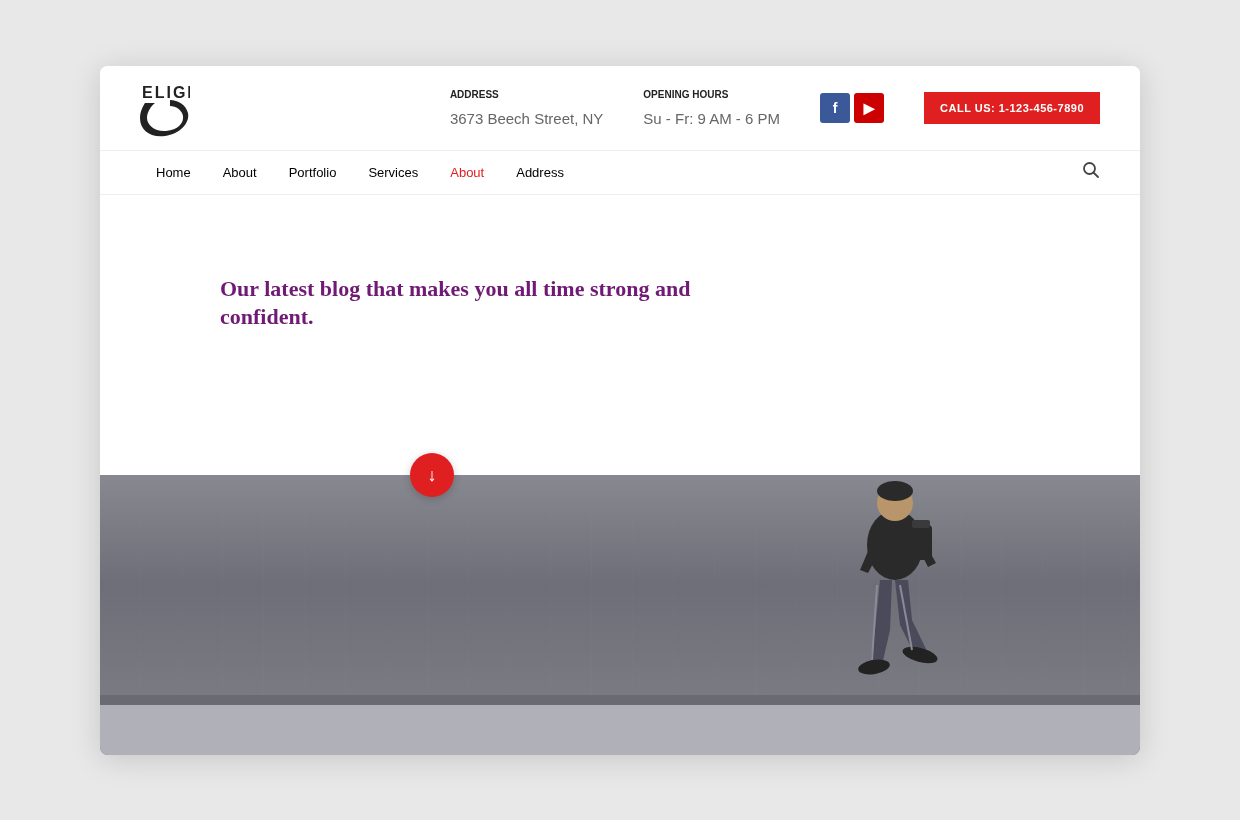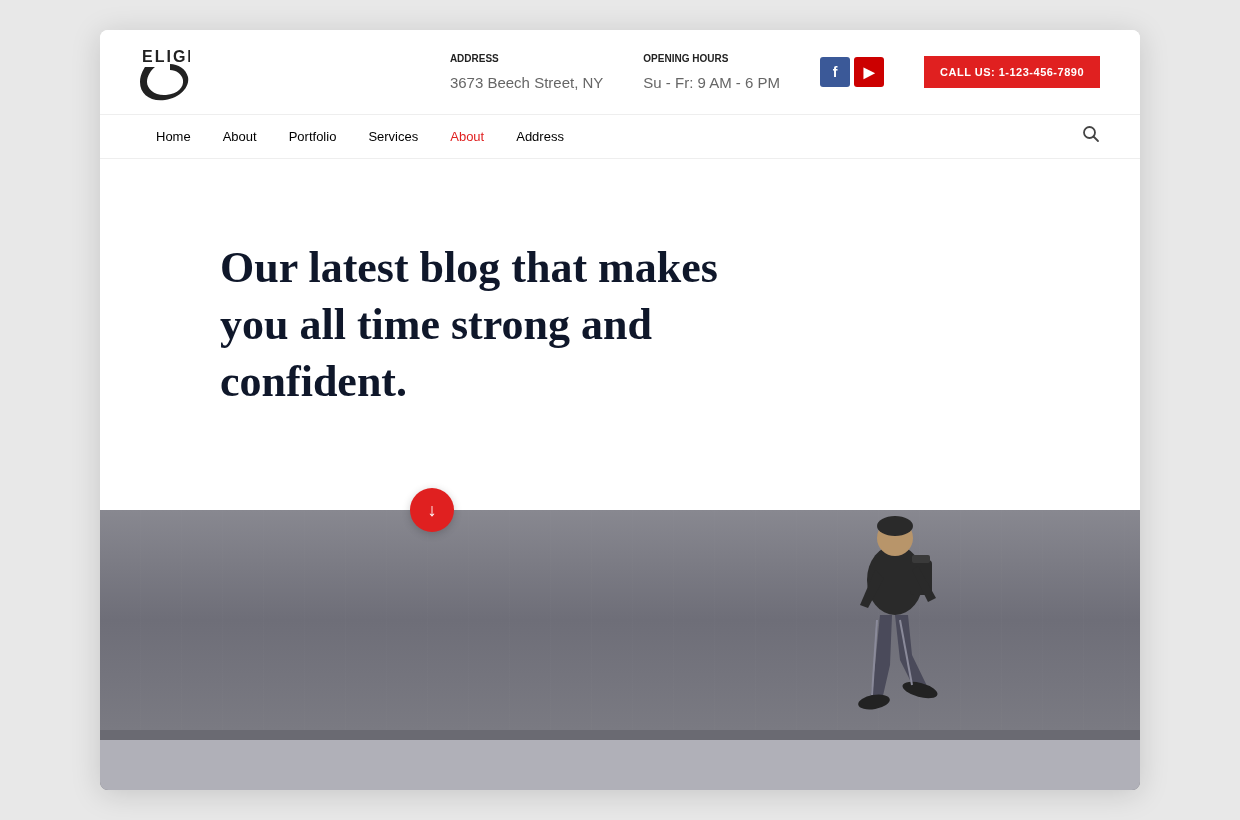--- a/index.html
+++ b/index.html
@@ -114,23 +114,23 @@
       color: #444;
     }
     
     .hero-section {
       background: #fff;
       padding: 80px 40px 100px 120px;
       min-height: 280px;
       position: relative;
     }
     .hero-title {
-      font-size: 44px;
+      font-size: 22px;
       font-weight: 800;
-      color: #0f172a;
+      color: #701a75;
       line-height: 1.3;
       max-width: 500px;
       font-family: Georgia, serif;
     }
     .scroll-down-btn {
       position: absolute;
       bottom: -22px;
       left: 310px;
       width: 44px;
       height: 44px;

